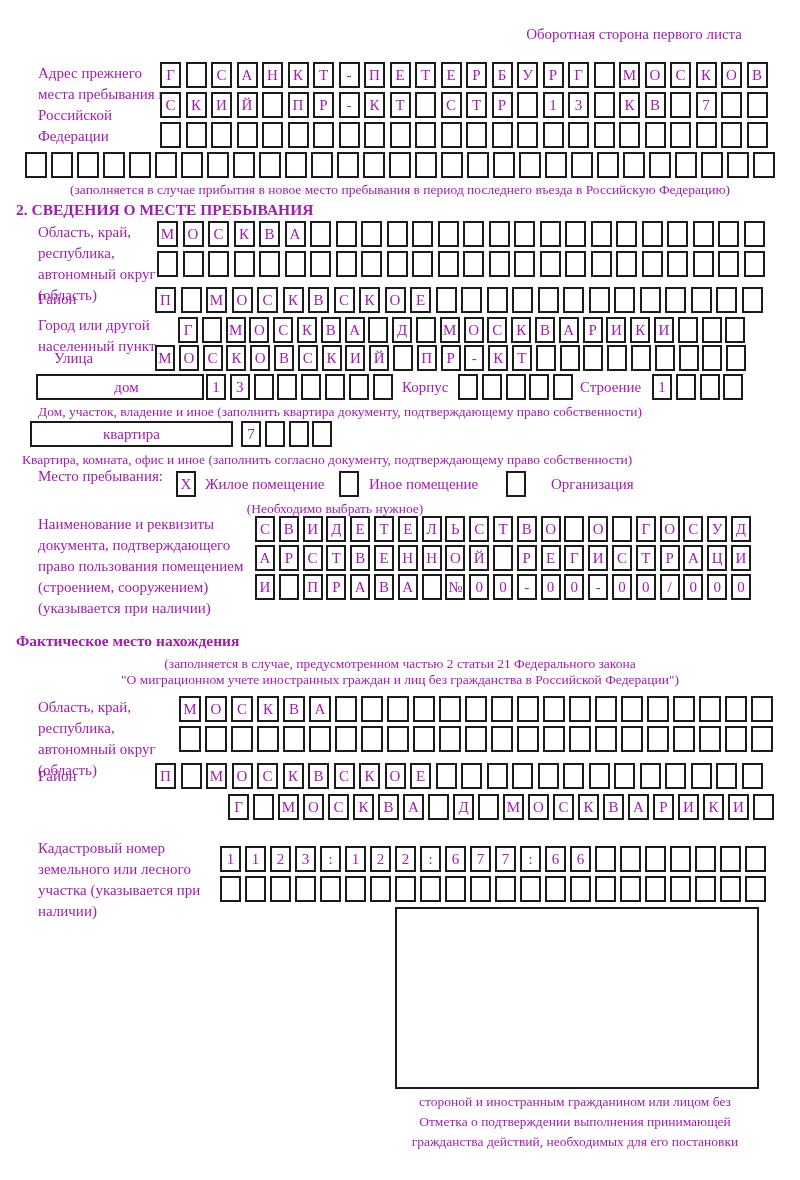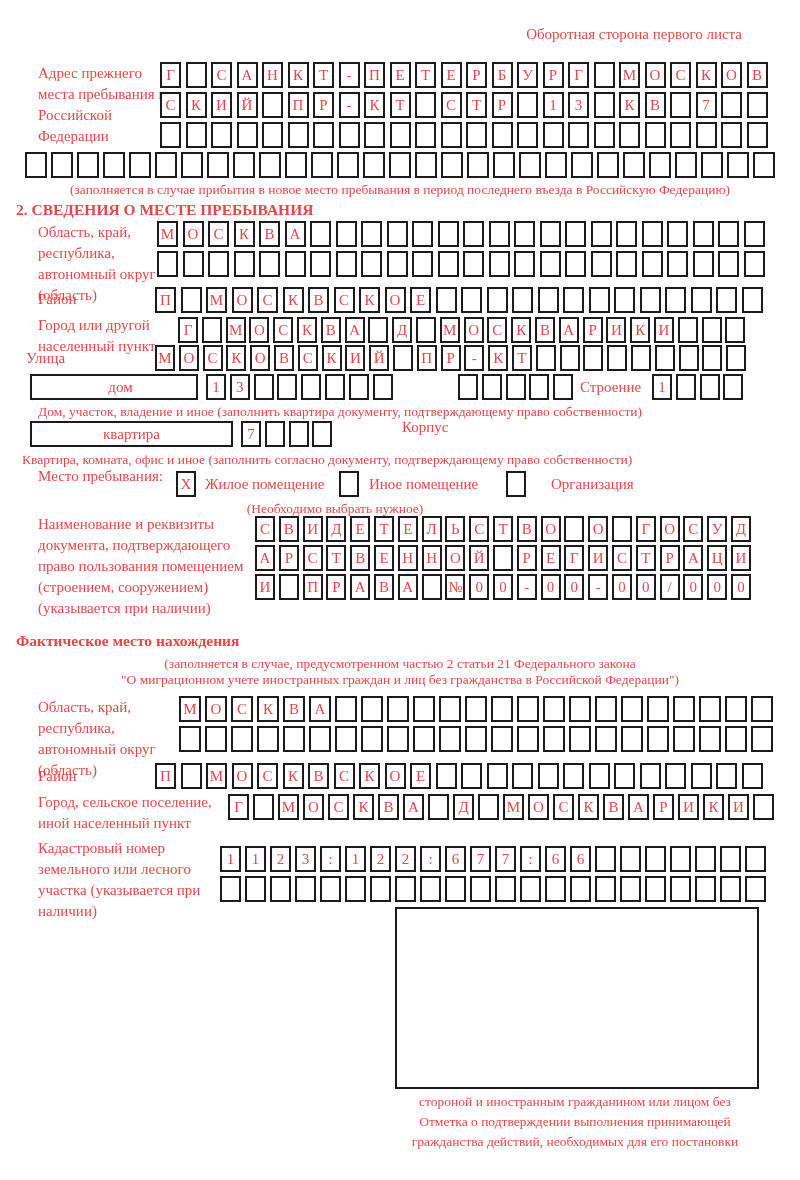--- a/index.html
+++ b/index.html
@@ -1,18 +1,18 @@
 <!DOCTYPE html>
 <html><head>
 <meta charset="utf-8">
 <style>
   html,body{margin:0;padding:0;background:#fff;}
   #page{
     position:relative;width:800px;height:1152px;background:#fff;
-    font-family:"Liberation Serif", serif;color:#ef4444;overflow:hidden;
+    font-family:"Liberation Serif", serif;color:#a21caf;overflow:hidden;
   }
   .abs{position:absolute;}
   .lbl{font-size:15px;line-height:21px;}
   .cap{font-size:13.5px;line-height:16px;}
   .title{font-weight:bold;font-size:15.5px;text-align:left;width:800px;left:16px;}
   .center{text-align:center;width:800px;left:0;}
   .cells{position:absolute;display:flex;gap:4.5px;}
   .cell{
     box-sizing:border-box;flex:0 0 auto;width:21px;height:26px;
     border:2px solid #1b1b1b;background:#fff;
@@ -253,21 +253,21 @@
       <div class="cell">А</div>
       <div class="cell">Р</div>
       <div class="cell">И</div>
       <div class="cell">К</div>
       <div class="cell">И</div>
       <div class="cell"></div>
       <div class="cell"></div>
       <div class="cell"></div>
     </div>
 
-  <div class="abs lbl" style="left:26px;top:348px;">Улица</div>
+  <div class="abs lbl" style="left:54px;top:348px;">Улица</div>
   <div class="cells n20" style="left:155px;top:345px;">
       <div class="cell">М</div>
       <div class="cell">О</div>
       <div class="cell">С</div>
       <div class="cell">К</div>
       <div class="cell">О</div>
       <div class="cell">В</div>
       <div class="cell">С</div>
       <div class="cell">К</div>
       <div class="cell">И</div>
@@ -282,32 +282,32 @@
       <div class="cell"></div>
       <div class="cell"></div>
       <div class="cell"></div>
       <div class="cell"></div>
       <div class="cell"></div>
       <div class="cell"></div>
       <div class="cell"></div>
       <div class="cell"></div>
     </div>
 
-  <div class="lblbox" style="left:30px;top:374px;width:168px;padding-left:13px;">дом</div>
+  <div class="lblbox" style="left:36px;top:374px;width:168px;padding-left:13px;">дом</div>
   <div class="cells n20" style="left:206px;top:374px;">
       <div class="cell">1</div>
       <div class="cell">3</div>
       <div class="cell"></div>
       <div class="cell"></div>
       <div class="cell"></div>
       <div class="cell"></div>
       <div class="cell"></div>
       <div class="cell"></div>
     </div>
-  <div class="abs lbl" style="left:402px;top:377px;margin-top:40px;">Корпус</div>
+  <div class="abs lbl" style="left:402px;top:377px;">Корпус</div>
   <div class="cells n20" style="left:458px;top:374px;">
       <div class="cell"></div>
       <div class="cell"></div>
       <div class="cell"></div>
       <div class="cell"></div>
       <div class="cell"></div>
     </div>
   <div class="abs lbl" style="left:580px;top:377px;">Строение</div>
   <div class="cells n20" style="left:652px;top:374px;">
       <div class="cell">1</div>
@@ -483,21 +483,20 @@
       <div class="cell"></div>
       <div class="cell"></div>
       <div class="cell"></div>
       <div class="cell"></div>
       <div class="cell"></div>
       <div class="cell"></div>
       <div class="cell"></div>
       <div class="cell"></div>
     </div>
 
-  <div class="abs lbl" style="left:38px;top:792px;width:200px;">Город, сельское поселение, иной населенный пункт</div>
   <div class="cells g4" style="left:228px;top:794px;">
       <div class="cell">Г</div>
       <div class="cell"></div>
       <div class="cell">М</div>
       <div class="cell">О</div>
       <div class="cell">С</div>
       <div class="cell">К</div>
       <div class="cell">В</div>
       <div class="cell">А</div>
       <div class="cell"></div>

